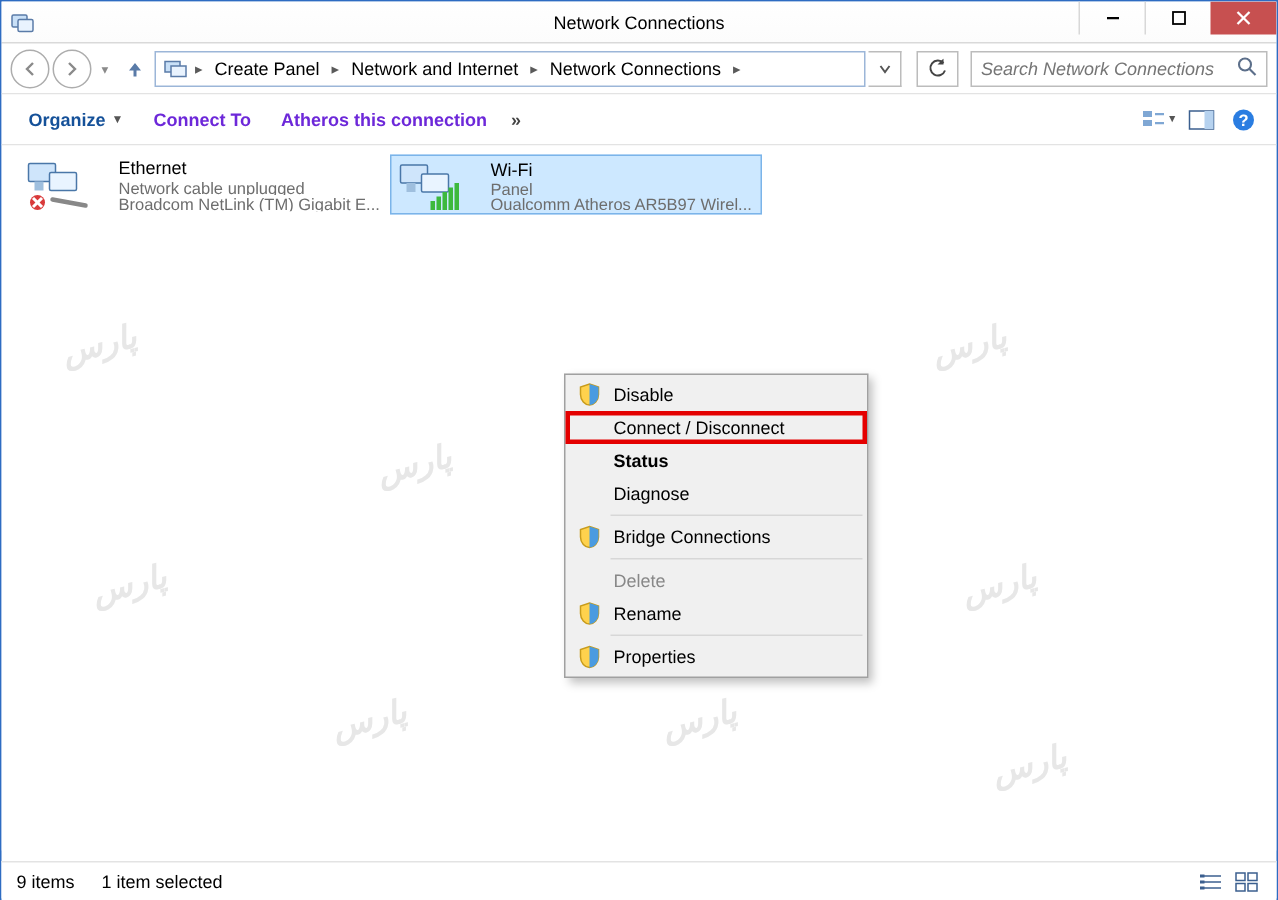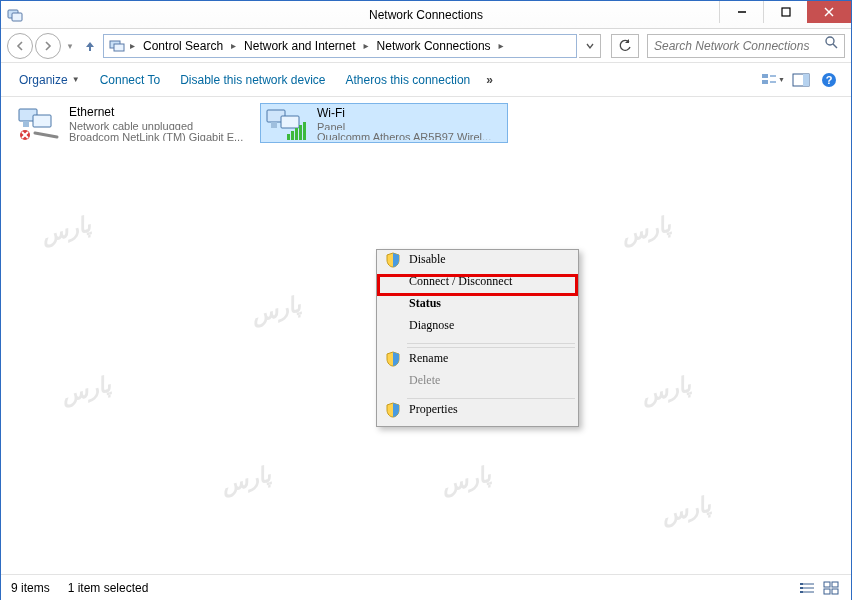--- a/index.html
+++ b/index.html
@@ -16,42 +16,42 @@
     .navrow { height:34px; background:#fff; border-bottom:1px solid #e3e3e3; display:flex; align-items:center; padding:0 6px; gap:2px; }
     .navbtn { width:26px; height:26px; border:1px solid #adadad; border-radius:50%; display:flex; align-items:center; justify-content:center; color:#8a8a8a; cursor:pointer; font-size:14px; background:#fff;}
     .dropbtn { width:14px; height:26px; display:flex; align-items:center; justify-content:center; color:#8a8a8a; cursor:pointer; font-size:9px;}
     .addrbar { flex:1; height:24px; border:1px solid #9cb6d8; background:#fff; display:flex; align-items:center; padding-left:4px; font-size:12px; color:#000; gap:2px;}
     .addr-icon { width:18px; height:18px; display:flex; align-items:center; justify-content:center; }
     .crumb { padding:0 4px; color:#000; cursor:pointer; white-space:nowrap;}
     .crumb-arrow { color:#5a5a5a; font-size:10px; padding:0 2px; cursor:pointer;}
     .refbox { width:22px; height:24px; border:1px solid #bcbcbc; border-left:none; display:flex; align-items:center; justify-content:center; cursor:pointer;}
     .spacer6 { width:6px; }
     .refresh { width:28px; height:24px; border:1px solid #bcbcbc; display:flex; align-items:center; justify-content:center; cursor:pointer;}
-    .searchbox { width:198px; height:24px; border:1px solid #bcbcbc; margin-left:6px; display:flex; padding:0 6px; color:#6d6d6d; cursor:text; position:relative;}
+    .searchbox { width:198px; height:24px; border:1px solid #bcbcbc; margin-left:6px; display:flex; align-items:center; padding:0 6px; color:#6d6d6d; cursor:text; position:relative;}
     .searchbox input { border:none; outline:none; width:100%; font-size:12px; color:#000; font-style: italic;}
     .searchbox .sicon { position:absolute; right:6px; color:#5c6f8a; pointer-events:none; }
 
     .toolbar { height:34px; background:#fff; border-bottom:1px solid #e3e3e3; display:flex; align-items:center; padding:0 10px; gap:4px; font-size:12px;}
-    .tbtn { padding:4px 8px; cursor:pointer; border-radius:2px; display:flex; align-items:center; gap:4px; color:#155199;}
-    .tbtn.plain { color:#0369a1; }
+    .tbtn { padding:4px 8px; cursor:pointer; border-radius:2px; display:flex; align-items:center; gap:4px; color:#155199;font-weight:bold;}
+    .tbtn.plain { color:#6d28d9; }
     .tbtn .dd { font-size:8px; color:#555; }
     .tool-spacer { flex:1; }
     .iconbtn { width:24px; height:24px; display:flex; align-items:center; justify-content:center; cursor:pointer; color:#2a5a9e;}
     .overflow { font-weight:bold; color:#444; cursor:pointer; padding:0 4px;}
 
     .content { position:relative; height:470px; background:#fff; }
-    .nitem { position:absolute; width:248px; height:40px; display:flex; gap:6px; padding:2px 4px; cursor:pointer;}
+    .nitem { position:absolute; width:248px; height:40px; display:flex; gap:16px; padding:2px 4px; cursor:pointer;}
     .nitem.selected { background:#cde8ff; border:1px solid #7bb4e9; }
     .nicon { width:46px; height:36px; position:relative; }
     .ntext { display:flex; flex-direction:column; line-height:14px; overflow:hidden; white-space:nowrap;}
     .ntext .l1 { color:#000; }
     .ntext .l2, .ntext .l3 { color:#6d6d6d; font-size:11px; text-overflow:ellipsis; overflow:hidden;}
 
     .ctxmenu { position:absolute; left:375px; top:152px; width:203px; background:#f0f0f0; border:1px solid #a0a0a0; box-shadow:3px 3px 6px rgba(0,0,0,0.25); padding:2px; z-index:30; }
-    .ctxmenu .mi { height:22px; display:flex; align-items:flex-start; padding-left:30px; font-size:12px; cursor:pointer; position:relative;font-family:Liberation Serif, serif;}
+    .ctxmenu .mi { height:22px; display:flex; align-items:center; padding-left:30px; font-size:12px; cursor:pointer; position:relative;}
     .ctxmenu .mi.bold { font-weight:bold; }
     .ctxmenu .mi.disabled { color:#888; cursor:default;}
     .ctxmenu .mi .shield { position:absolute; left:6px; width:16px; height:16px; }
     .ctxmenu .sep { height:1px; background:#d7d7d7; margin:3px 1px 3px 28px; }
     .highlight-red { position:absolute; left:376px; top:177px; width:201px; height:22px; border:3px solid #e40000; z-index:40; pointer-events:none;}
 
     .statusbar { position:absolute; bottom:0; left:1px; right:1px; height:26px; background:#fff; border-top:1px solid #e3e3e3; display:flex; align-items:center; padding:0 10px; font-size:12px; color:#000; gap:18px;}
     .statusbar .viewicons { position:absolute; right:10px; display:flex; gap:4px; }
     .vicon { width:20px; height:16px; cursor:pointer; display:flex; align-items:center; justify-content:center; color:#3b5f8f;}
 
@@ -107,21 +107,21 @@
       </svg>
   </div>
   <div class="addrbar">
     <span class="addr-icon">
       <svg width="16" height="16">
           <rect x="1" y="3" width="10" height="7" fill="#c9e0f7" stroke="#5a7ba8"></rect>
           <rect x="5" y="6" width="10" height="7" fill="#e9f3fe" stroke="#5a7ba8"></rect>
         </svg>
     </span>
     <span class="crumb-arrow">▸</span>
-    <span class="crumb">Control Search</span>
+    <span class="crumb">Create Panel</span>
     <span class="crumb-arrow">▸</span>
     <span class="crumb">Network and Internet</span>
     <span class="crumb-arrow">▸</span>
     <span class="crumb">Network Connections</span>
     <span class="crumb-arrow">▸</span>
   </div>
   <div class="refbox">
       <svg width="8" height="8">
         <path d="M1 2 L4 6 L7 2" fill="none" stroke="#555" stroke-width="1.3"></path>
       </svg>
@@ -143,21 +143,20 @@
     </span>
   </div>
 </div>
 
 <div class="toolbar">
   <div class="tbtn">
       <span>Organize</span>
       <span class="dd">▼</span>
     </div>
   <div class="tbtn plain">Connect To</div>
-  <div class="tbtn plain">Disable this network device</div>
   <div class="tbtn plain">Atheros this connection</div>
   <div class="overflow">»</div>
   <div class="tool-spacer"></div>
   <div class="iconbtn">
     <svg width="18" height="16">
         <rect x="1" y="2" width="6" height="4" fill="#7fa7d4"></rect>
         <rect x="1" y="8" width="6" height="4" fill="#7fa7d4"></rect>
         <line x1="9" y1="4" x2="16" y2="4" stroke="#7fa7d4" stroke-width="1.5"></line>
         <line x1="9" y1="10" x2="16" y2="10" stroke="#7fa7d4" stroke-width="1.5"></line>
       </svg>
@@ -238,30 +237,37 @@
     <div class="mi">
       <span>Connect / Disconnect</span>
     </div>
     <div class="mi bold">
       <span>Status</span>
     </div>
     <div class="mi">
       <span>Diagnose</span>
     </div>
     <div class="sep"></div>
+    <div class="mi">
+      <span class="shield"><svg width="16" height="16">
+            <path d="M8 1 L14 3 L14 8 C14 12 11 15 8 15 C5 15 2 12 2 8 L2 3 Z" fill="#ffd24d" stroke="#c89c1c"></path>
+            <path d="M8 1 L14 3 L14 8 C14 12 11 15 8 15 Z" fill="#4a9be0"></path>
+          </svg></span>
+      <span>Bridge Connections</span>
+    </div>
     <div class="sep"></div>
+    <div class="mi disabled">
+      <span>Delete</span>
+    </div>
     <div class="mi">
       <span class="shield"><svg width="16" height="16">
             <path d="M8 1 L14 3 L14 8 C14 12 11 15 8 15 C5 15 2 12 2 8 L2 3 Z" fill="#ffd24d" stroke="#c89c1c"></path>
             <path d="M8 1 L14 3 L14 8 C14 12 11 15 8 15 Z" fill="#4a9be0"></path>
           </svg></span>
       <span>Rename</span>
-    </div>
-    <div class="mi disabled">
-      <span>Delete</span>
     </div>
     <div class="sep"></div>
     <div class="mi">
       <span class="shield"><svg width="16" height="16">
             <path d="M8 1 L14 3 L14 8 C14 12 11 15 8 15 C5 15 2 12 2 8 L2 3 Z" fill="#ffd24d" stroke="#c89c1c"></path>
             <path d="M8 1 L14 3 L14 8 C14 12 11 15 8 15 Z" fill="#4a9be0"></path>
           </svg></span>
       <span>Properties</span>
     </div>
   </div>

